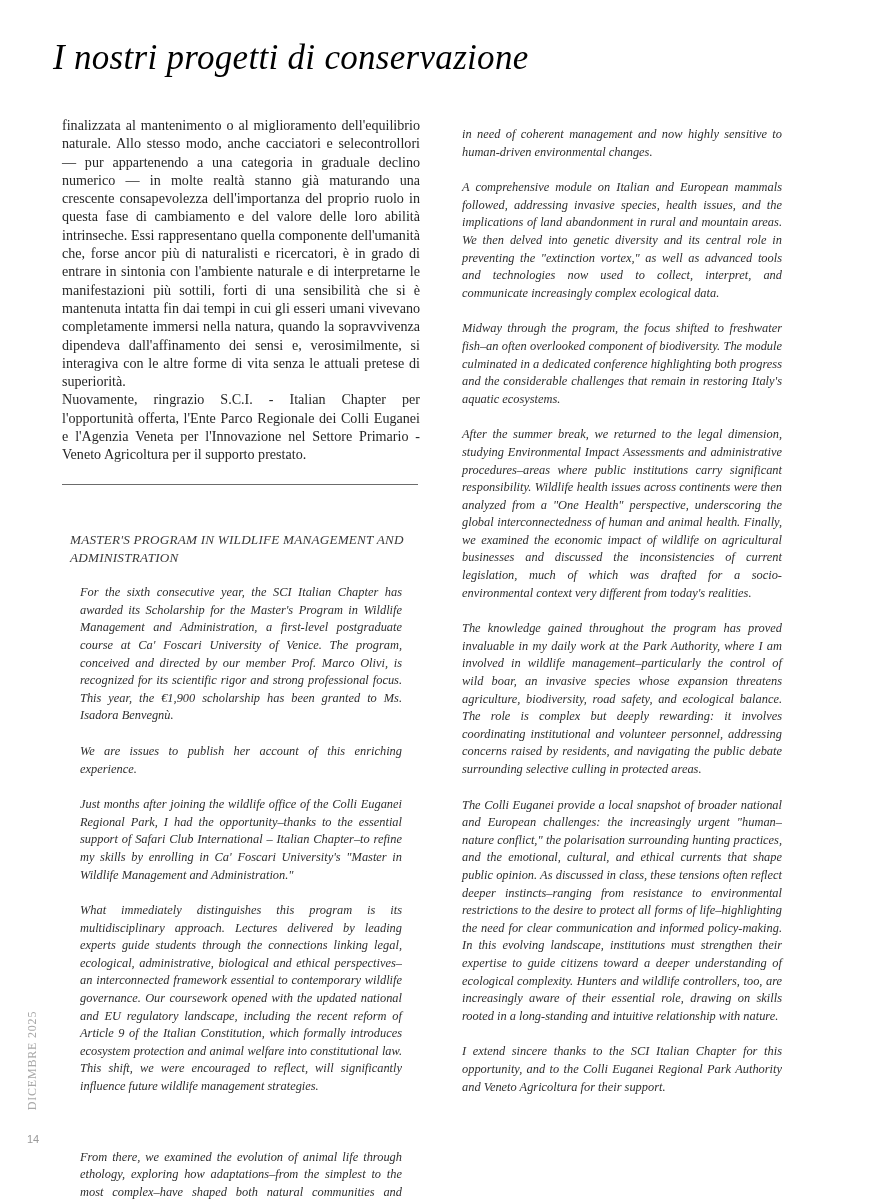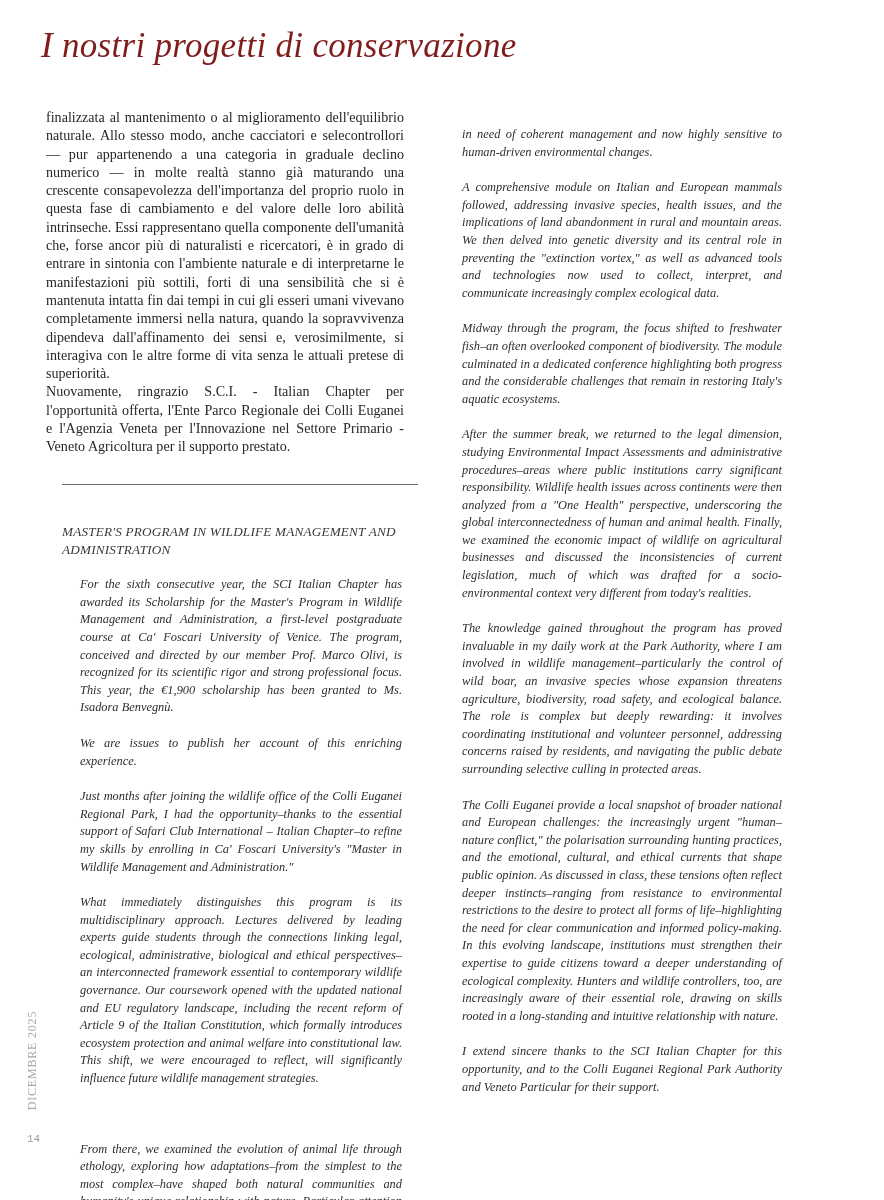--- a/index.html
+++ b/index.html
@@ -1,45 +1,45 @@
 <!DOCTYPE html>
 <html><head>
   <meta charset="utf-8">
   <style>
     html, body { margin: 0; padding: 0; background: #ffffff; }
     body { width: 884px; height: 1200px; position: relative; overflow: hidden; color: #2a2a2a; }
     .title {
       position: absolute; left: 37px; top: 22px;
       font-family: "Liberation Serif", "DejaVu Serif", serif;
-      font-style: italic; font-size: 35px; color: #7f1d1d; letter-spacing: 0.3px;
-      margin: 4px; font-weight: normal; white-space: nowrap;
+      font-style: italic; font-size: 35px; color: #000000; letter-spacing: 0.3px;
+      margin: 16px; font-weight: normal; white-space: nowrap;
     }
     .col { position: absolute; top: 108px; width: 358px; }
-    .col-left { left: 46px; }
+    .col-left { left: 62px; margin-top: 8px; }
     .col-right { left: 444px; width: 356px; }
     .it-block { font-family: "Liberation Serif", "DejaVu Serif", serif; font-style: italic; font-size: 12.4px; line-height: 17.6px; text-align: justify; hyphens: auto; color: #2e2e2e; }
     .it-block p { margin: 18px; }
     .roman {
       font-family: "Liberation Serif", "DejaVu Serif", serif; font-size: 14.1px; line-height: 18.3px;
       text-align: justify; hyphens: auto; color: #262626;
     }
     .roman p { margin: 0; }
     .rule { position: absolute; left: 62px; width: 356px; top: 484px; height: 0; border-top: 1.5px solid #6b6b6b; }
     .sec { position: absolute; left: 62px; width: 358px; top: 523px; }
-    .heading { font-family: "Liberation Serif", "DejaVu Serif", serif; font-style: italic; font-size: 13.2px; line-height: 17.6px; color: #3a3a3a; text-transform: uppercase; letter-spacing: 0.2px; margin: 0; font-weight: normal; text-align: left; }
+    .heading { font-family: "Liberation Serif", "DejaVu Serif", serif; font-style: italic; font-size: 13.2px; line-height: 17.6px; color: #3a3a3a; text-transform: uppercase; letter-spacing: 0.2px; margin: 8px; font-weight: normal; text-align: left; }
     .gap { height: 17px; }
     .sidebar {
       position: absolute; left: 22px; top: 1000px; width: 22px; height: 120px;
       display: flex; align-items: center; justify-content: center;
     }
     .sidebar span {
       transform: rotate(-90deg); white-space: nowrap;
       font-family: "Liberation Serif", "DejaVu Serif", serif; font-size: 12px; color: #a8a8a8; letter-spacing: 0.8px;
     }
-    .pageno { position: absolute; left: 27px; top: 1133px; font-family: Liberation Mono, monospace; font-size: 11px; color: #9a9a9a; }
+    .pageno { position: absolute; left: 27px; top: 1133px; font-family: Liberation Sans, sans-serif; font-size: 11px; color: #9a9a9a; }
   </style>
 </head>
 <body>
 
 <h1 class="title">I nostri progetti di conservazione</h1>
 
 <div class="col col-left roman">
   <p>finalizzata al mantenimento o al miglioramento dell'equilibrio naturale. Allo stesso modo, anche cacciatori e selecontrollori — pur appartenendo a una categoria in graduale declino numerico — in molte realtà stanno già maturando una crescente consapevolezza dell'importanza del proprio ruolo in questa fase di cambiamento e del valore delle loro abilità intrinseche. Essi rappresentano quella componente dell'umanità che, forse ancor più di naturalisti e ricercatori, è in grado di entrare in sintonia con l'ambiente naturale e di interpretarne le manifestazioni più sottili, forti di una sensibilità che si è mantenuta intatta fin dai tempi in cui gli esseri umani vivevano completamente immersi nella natura, quando la sopravvivenza dipendeva dall'affinamento dei sensi e, verosimilmente, si interagiva con le altre forme di vita senza le attuali pretese di superiorità.</p>
   <p>Nuovamente, ringrazio S.C.I. - Italian Chapter per l'opportunità offerta, l'Ente Parco Regionale dei Colli Euganei e l'Agenzia Veneta per l'Innovazione nel Settore Primario - Veneto Agricoltura per il supporto prestato.</p>
 </div>
@@ -56,19 +56,19 @@
   <p>From there, we examined the evolution of animal life through ethology, exploring how adaptations–from the simplest to the most complex–have shaped both natural communities and humanity's unique relationship with nature. Particular attention was dedicated to avifauna, especially migratory species, long</p>
 </div>
 
 <div class="col col-right it-block">
   <p>in need of coherent management and now highly sensitive to human-driven environmental changes.</p>
   <p>A comprehensive module on Italian and European mammals followed, addressing invasive species, health issues, and the implications of land abandonment in rural and mountain areas. We then delved into genetic diversity and its central role in preventing the "extinction vortex," as well as advanced tools and technologies now used to collect, interpret, and communicate increasingly complex ecological data.</p>
   <p>Midway through the program, the focus shifted to freshwater fish–an often overlooked component of biodiversity. The module culminated in a dedicated conference highlighting both progress and the considerable challenges that remain in restoring Italy's aquatic ecosystems.</p>
   <p>After the summer break, we returned to the legal dimension, studying Environmental Impact Assessments and administrative procedures–areas where public institutions carry significant responsibility. Wildlife health issues across continents were then analyzed from a "One Health" perspective, underscoring the global interconnectedness of human and animal health. Finally, we examined the economic impact of wildlife on agricultural businesses and discussed the inconsistencies of current legislation, much of which was drafted for a socio-environmental context very different from today's realities.</p>
   <p>The knowledge gained throughout the program has proved invaluable in my daily work at the Park Authority, where I am involved in wildlife management–particularly the control of wild boar, an invasive species whose expansion threatens agriculture, biodiversity, road safety, and ecological balance. The role is complex but deeply rewarding: it involves coordinating institutional and volunteer personnel, addressing concerns raised by residents, and navigating the public debate surrounding selective culling in protected areas.</p>
   <p>The Colli Euganei provide a local snapshot of broader national and European challenges: the increasingly urgent "human–nature conflict," the polarisation surrounding hunting practices, and the emotional, cultural, and ethical currents that shape public opinion. As discussed in class, these tensions often reflect deeper instincts–ranging from resistance to environmental restrictions to the desire to protect all forms of life–highlighting the need for clear communication and informed policy-making. In this evolving landscape, institutions must strengthen their expertise to guide citizens toward a deeper understanding of ecological complexity. Hunters and wildlife controllers, too, are increasingly aware of their essential role, drawing on skills rooted in a long-standing and intuitive relationship with nature.</p>
-  <p>I extend sincere thanks to the SCI Italian Chapter for this opportunity, and to the Colli Euganei Regional Park Authority and Veneto Particular for their support.</p>
+  <p>I extend sincere thanks to the SCI Italian Chapter for this opportunity, and to the Colli Euganei Regional Park Authority and Veneto Agricoltura for their support.</p>
 </div>
 
 <div class="sidebar">
   <span>DICEMBRE 2025</span>
 </div>
 <div class="pageno">14</div>
 
 </body></html>

